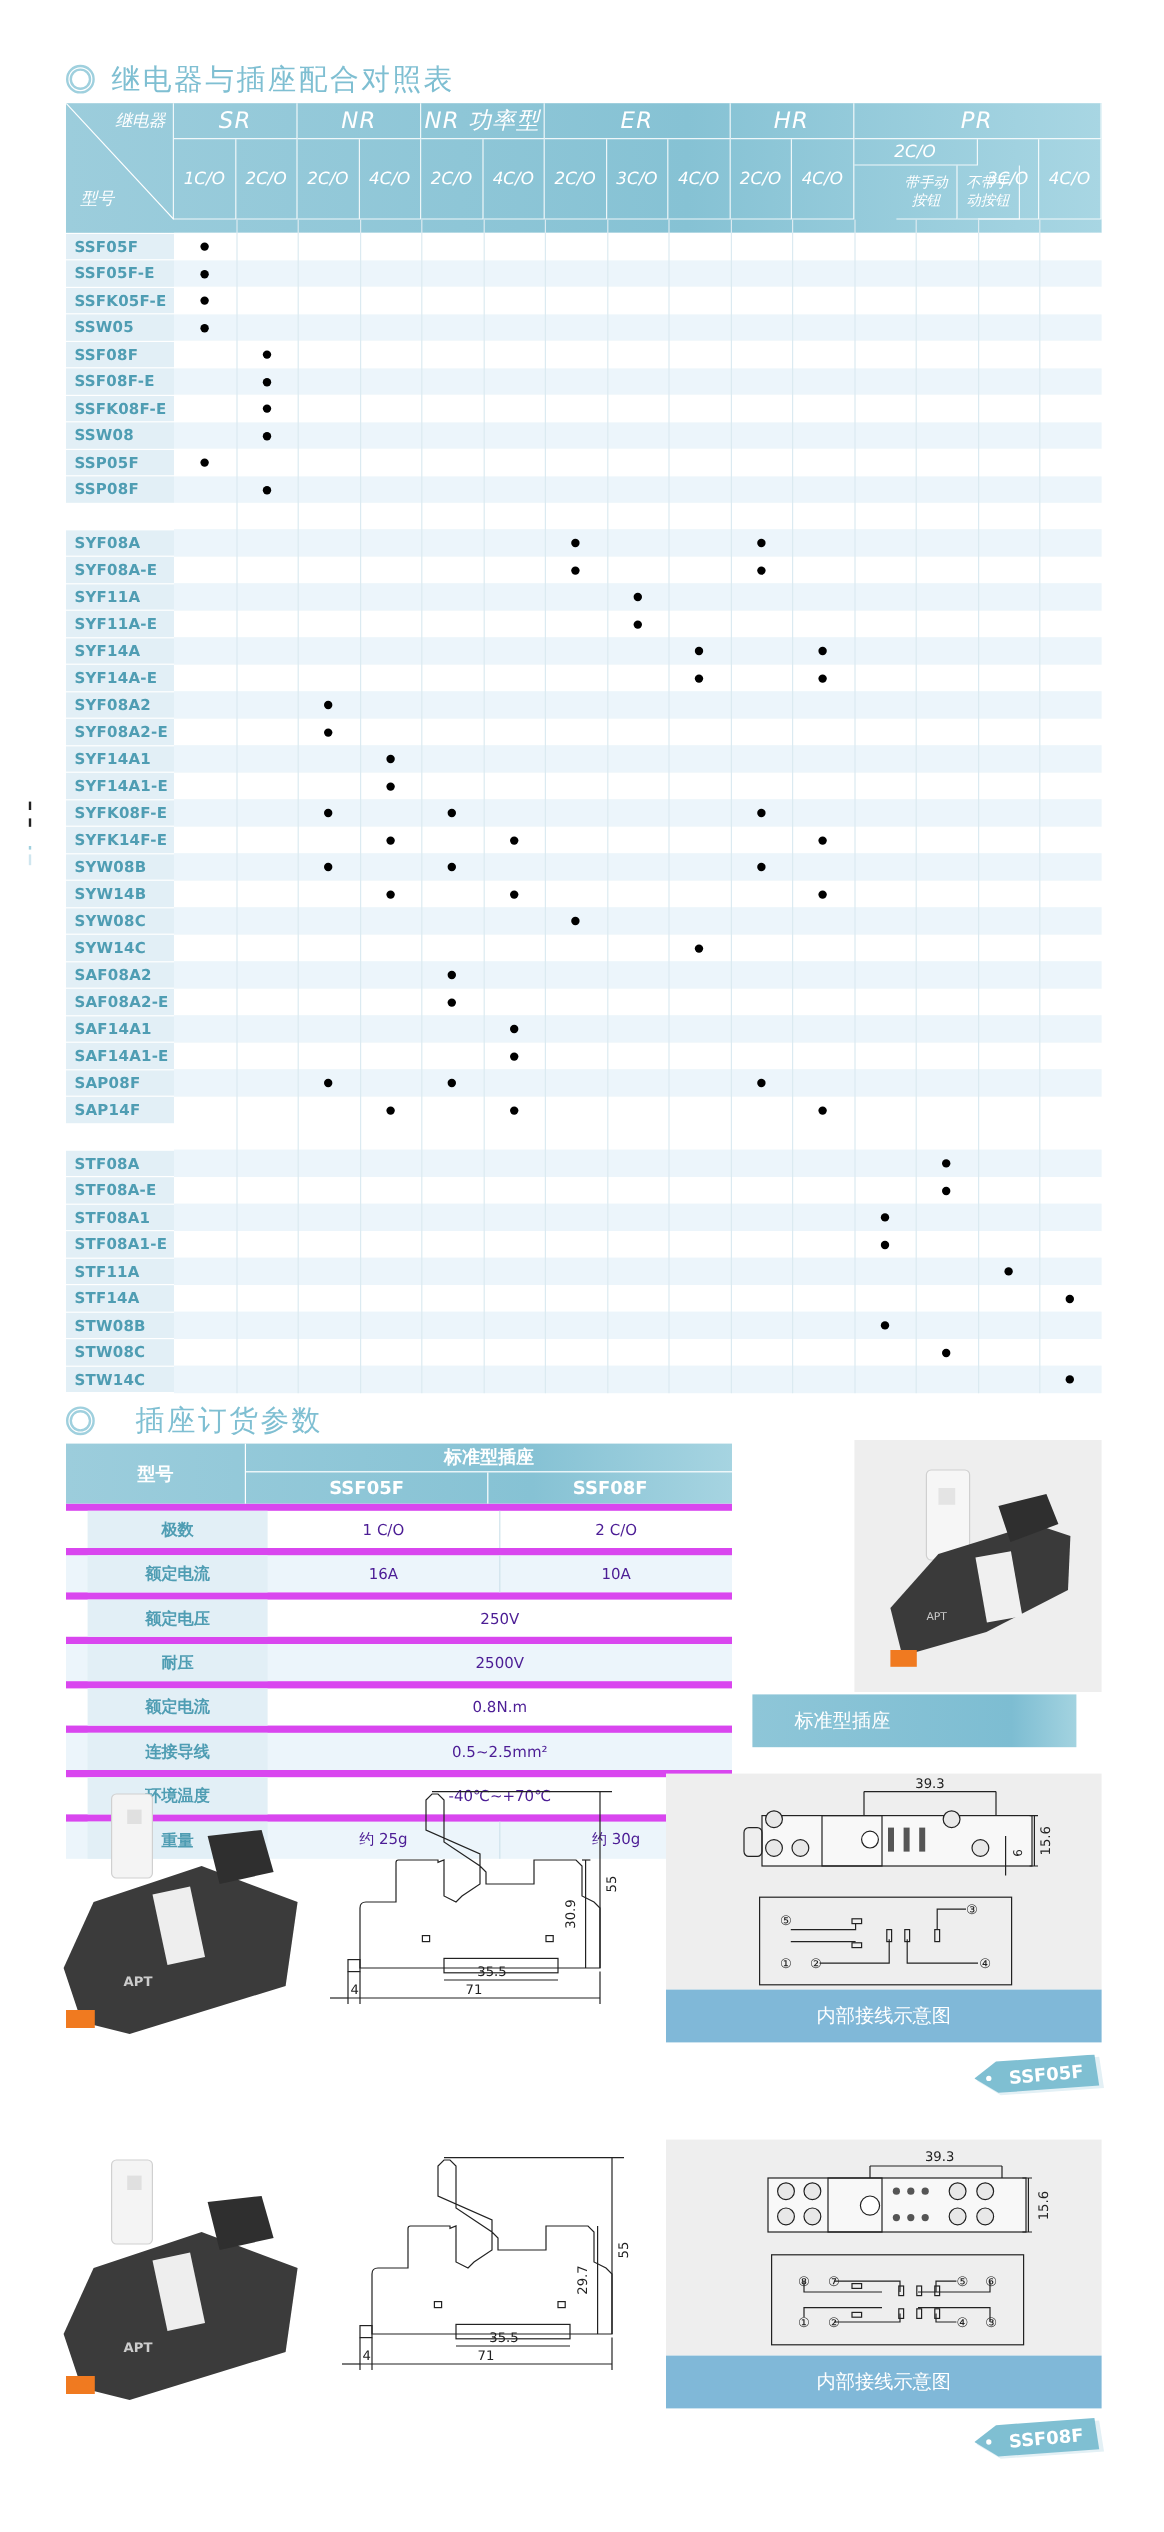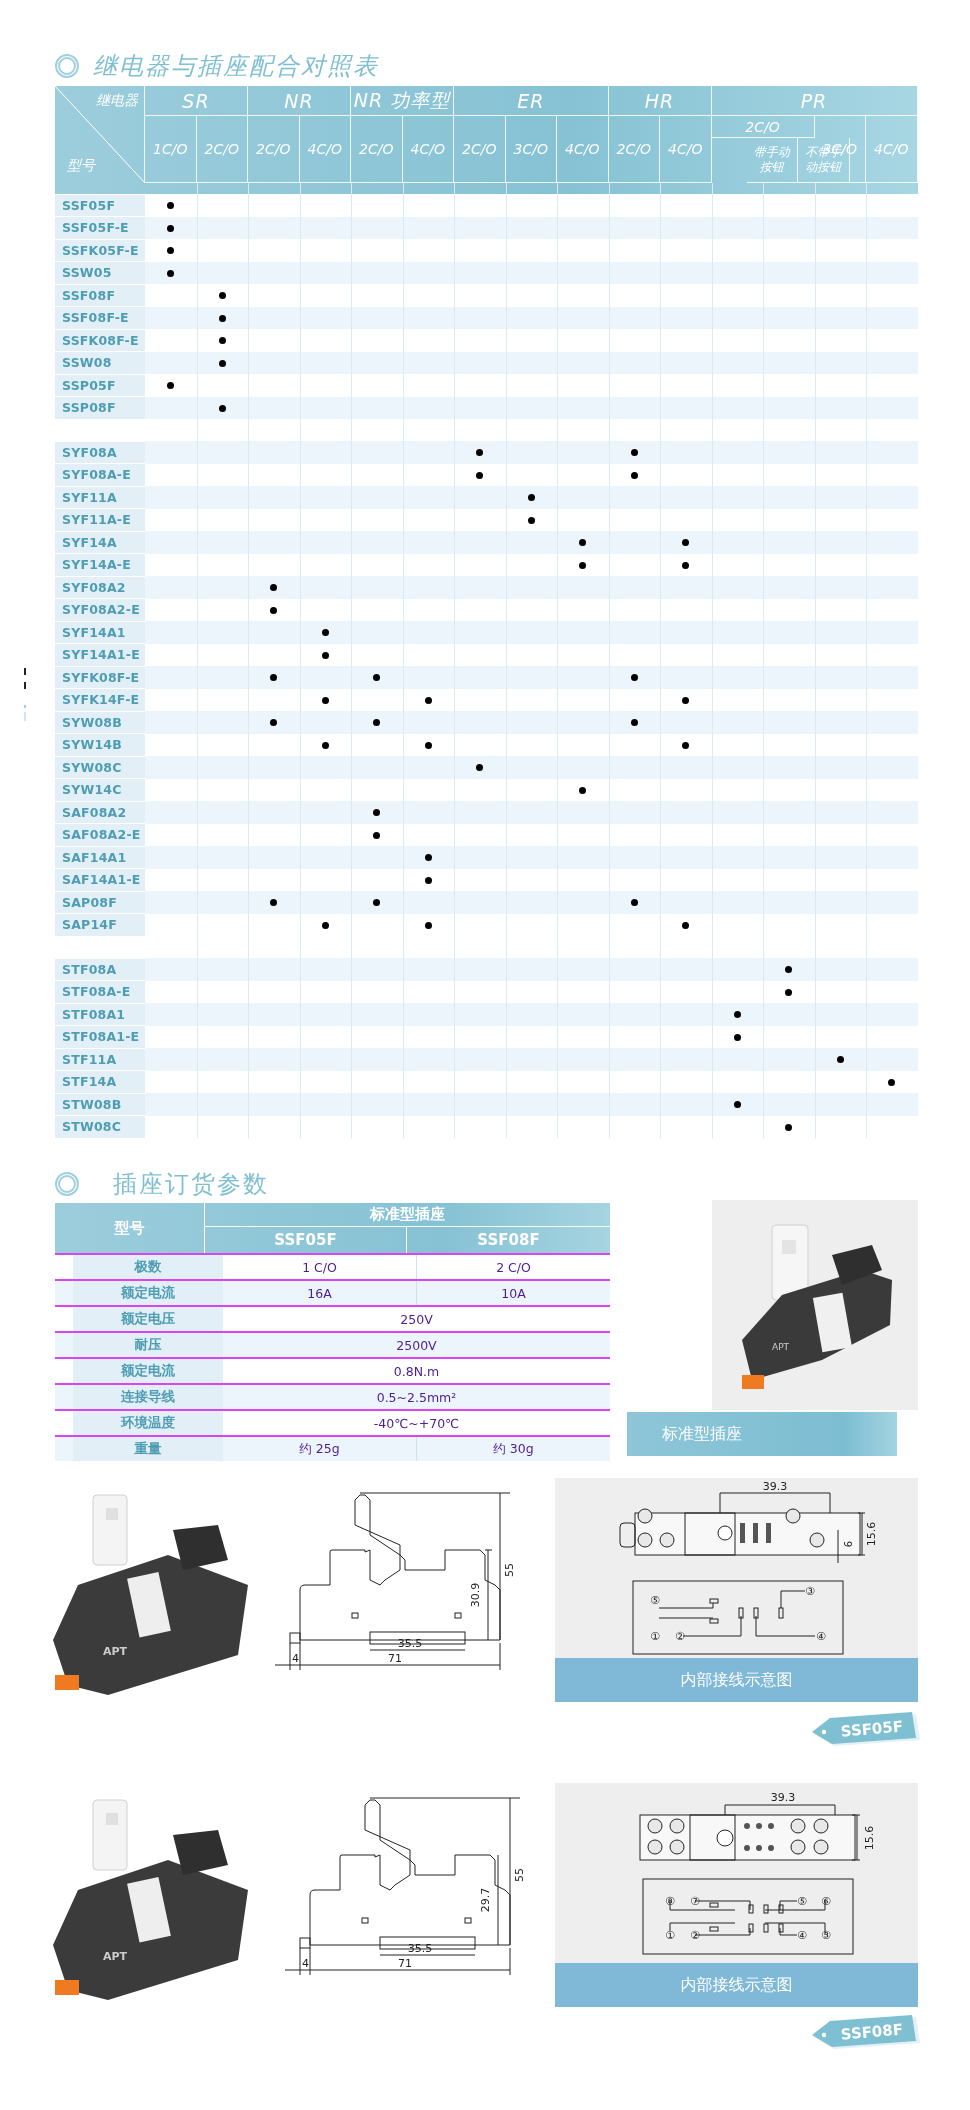--- a/index.html
+++ b/index.html
@@ -29,37 +29,37 @@
   .row.even .cells { background: #ffffff; }
   .row .dot { position: absolute; top: 8px; width: 7px; height: 7px; border-radius: 50%; background: #000; }
   .gap { height: 22px; }
   .vlines { position: absolute; left: 90px; top: 97px; right: 0; bottom: 0; pointer-events: none; }
   .vlines div { position: absolute; top: 0; bottom: 0; width: 1px; background: #dbeaf1; }
 
   
   #params { position: absolute; left: 55px; top: 1203px; width: 555px; }
   #params .ph { position: relative; height: 50px; background: linear-gradient(90deg, #9ccddc 0%, #86c2d4 70%, #a6d4e1 100%); color: #fff; }
   #params .ph .c { position: absolute; display: flex; align-items: center; justify-content: center; font-weight: bold; }
-  #params .prow { display: flex; height: 26px; border-top: 2px solid #d946ef; padding-left: 18px; }
+  #params .prow { display: flex; height: 37px; border-top: 6px solid #d946ef; padding-left: 18px; }
   #params .prow .k { width: 150px; background: #e2eff6; color: #4f9db3; font-weight: bold; font-size: 13.5px; display: flex; align-items: center; justify-content: center; }
   #params .prow .v { flex: 1; display: flex; align-items: center; justify-content: center; font-size: 12.5px; color: #4c1d95; }
   #params .prow .v + .v { border-left: 1px solid #cfe3ec; }
   #params .prow.odd { background: #ffffff; }
   #params .prow.even { background: #ecf5fb; }
 
   .photo-box { position: absolute; background: #eeeeee; }
   .caption-bar { position: absolute; background: linear-gradient(90deg, #8ec6d8 0%, #7dbdd2 80%, #a3d3e0 100%); color: #fff; display: flex; align-items: center; }
   .diag-bar { position: absolute; background: #80b8d8; color: #fff; display: flex; align-items: center; justify-content: center; font-size: 16px; }
   .tag { position: absolute; }
   .left-marks { position: absolute; left: 24px; }
 </style>
 </head>
 <body>
 
-<div class="section-title" style="top:50px;font-style:italic;">
+<div class="section-title" style="top:50px;">
   <span class="ring"></span>
   <span>继电器与插座配合对照表</span>
 </div>
 
 <div class="left-marks" style="top:668px;">
   <div style="width:2px;height:7px;background:#222;margin-bottom:7px;"></div>
   <div style="width:2px;height:7px;background:#222;margin-bottom:16px;"></div>
   <div style="width:2px;height:3px;background:#9fd0de;margin-bottom:4px;"></div>
   <div style="width:2px;height:9px;background:#cfe6ef;"></div>
 </div>
@@ -352,20 +352,26 @@
       <div class="row odd">
         <div class="lbl">STW08B</div>
         <div class="cells">
           <span class="dot" style="left: 588.75px;"></span>
         </div>
       </div>
       <div class="row even">
         <div class="lbl">STW08C</div>
         <div class="cells">
           <span class="dot" style="left: 640.25px;"></span>
+        </div>
+      </div>
+      <div class="row odd">
+        <div class="lbl">STW14C</div>
+        <div class="cells">
+          <span class="dot" style="left: 743.25px;"></span>
         </div>
       </div>
     </div>
   <div class="vlines" id="compat-vlines">
       <div style="left: 51.5px;"></div>
       <div style="left: 103px;"></div>
       <div style="left: 154.5px;"></div>
       <div style="left: 206px;"></div>
       <div style="left: 257.5px;"></div>
       <div style="left: 309px;"></div>

